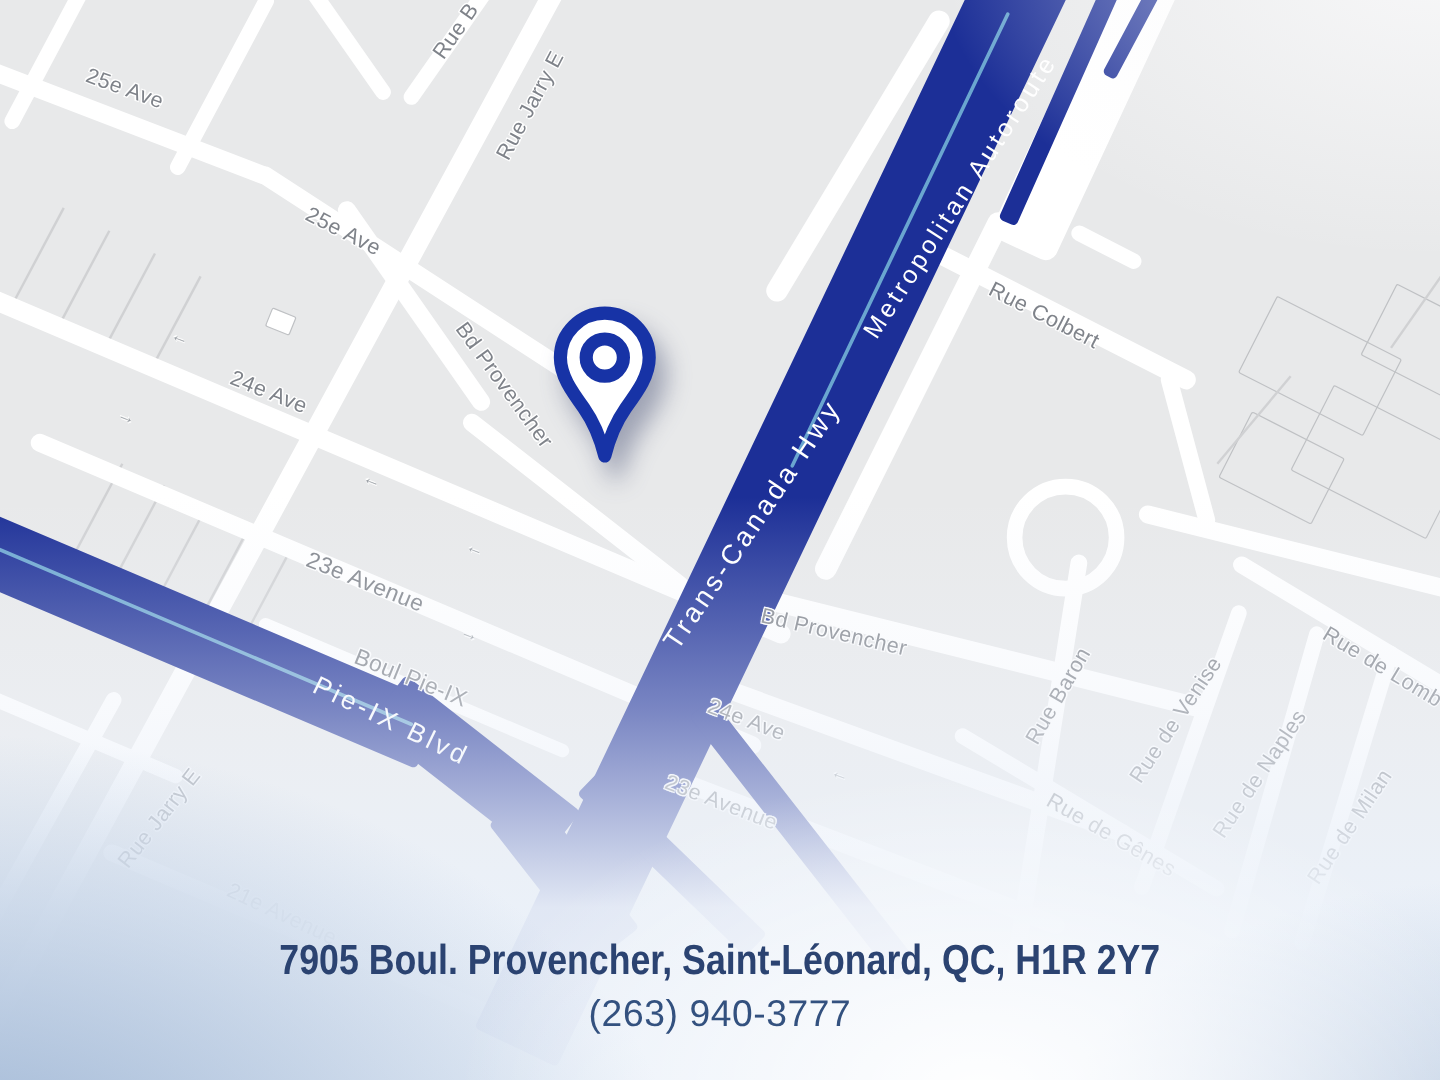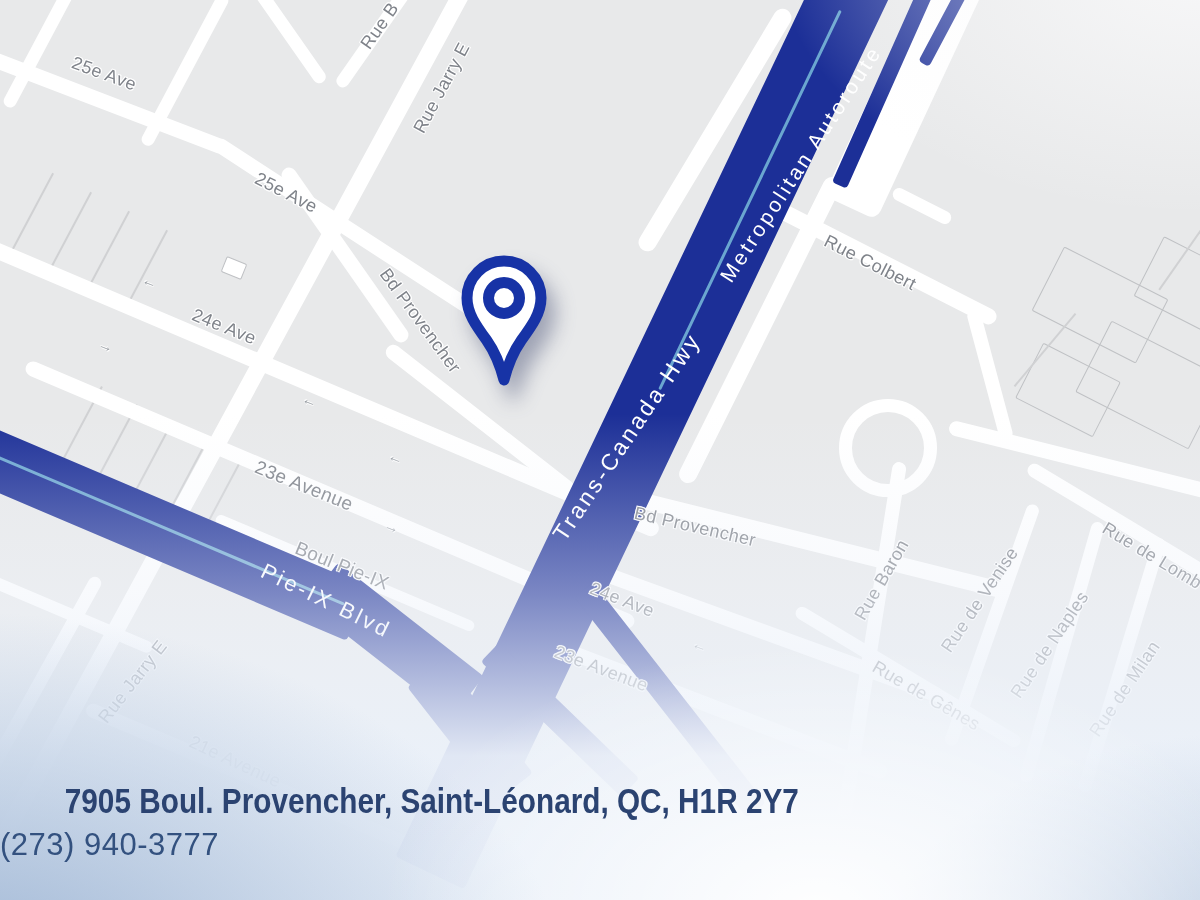--- a/index.html
+++ b/index.html
@@ -22,21 +22,21 @@
        text-shadow:0 0 2px #fff,1px 1px 0 #fff,-1px -1px 0 #fff;transform-origin:center;}
   #pin{position:absolute;left:457px;top:250px;width:94px;height:148px;z-index:40;
        filter:drop-shadow(9px 15px 10px rgba(55,65,105,.42));}
   #fade{position:absolute;inset:0;z-index:50;pointer-events:none;background:
     radial-gradient(620px 380px at 68% 101%, rgba(255,255,255,.95), rgba(255,255,255,0) 70%),
     radial-gradient(1000px 640px at -4% 112%, rgba(146,172,206,.93), rgba(146,172,206,0) 62%),
     radial-gradient(560px 340px at 104% 106%, rgba(168,188,215,.60), rgba(168,188,215,0) 65%),
     linear-gradient(to bottom, rgba(240,244,250,0) 46%, rgba(239,243,250,.45) 66%,
                     rgba(235,241,249,.95) 84%, rgba(233,240,249,.98) 100%),
     radial-gradient(700px 420px at 100% -4%, rgba(250,250,251,.85), rgba(250,250,251,0) 60%);}
-  #footer{position:absolute;left:0;top:781px;width:100%;text-align:left;z-index:60;}
+  #footer{position:absolute;left:0;top:781px;width:100%;text-align:center;z-index:60;}
   #addr{display:inline-block;font-size:35px;font-weight:700;color:var(--navy,#2b4371);
         transform:scaleX(.85);transform-origin:center;white-space:nowrap;}
   #phone{margin-top:6px;font-size:31px;font-weight:400;color:#33517f;letter-spacing:.5px;}
 </style>
 </head>
 <body>
 
 <div id="stage">
 
   <div class="seg lot" style="left:32px;top:213px;width:90px;height:2px;transform:translate(-50%,-50%) rotate(118deg)"></div>
@@ -135,15 +135,15 @@
 
   <svg id="pin" viewBox="0 0 94 140" xmlns="http://www.w3.org/2000/svg">
     <path d="M47 7 C67.4 7 84 23.6 84 44 C84 59 75 71.5 64.5 86 C57.5 96 51.5 108 47 126 C42.5 108 36.5 96 29.5 86 C19 71.5 10 59 10 44 C10 23.6 26.6 7 47 7 Z" fill="#ffffff" stroke="var(--pin,#1733a6)" stroke-width="11" stroke-linejoin="round"></path>
     <circle cx="47" cy="44" r="15.5" fill="#ffffff" stroke="var(--pin,#1733a6)" stroke-width="11"></circle>
   </svg>
 
   <div id="fade"></div>
 
   <div id="footer">
     <div><span id="addr">7905 Boul. Provencher, Saint-Léonard, QC, H1R 2Y7</span></div>
-    <div id="phone">(273) 940-3777</div>
+    <div id="phone">(263) 940-3777</div>
   </div>
 </div>
 
 </body></html>

